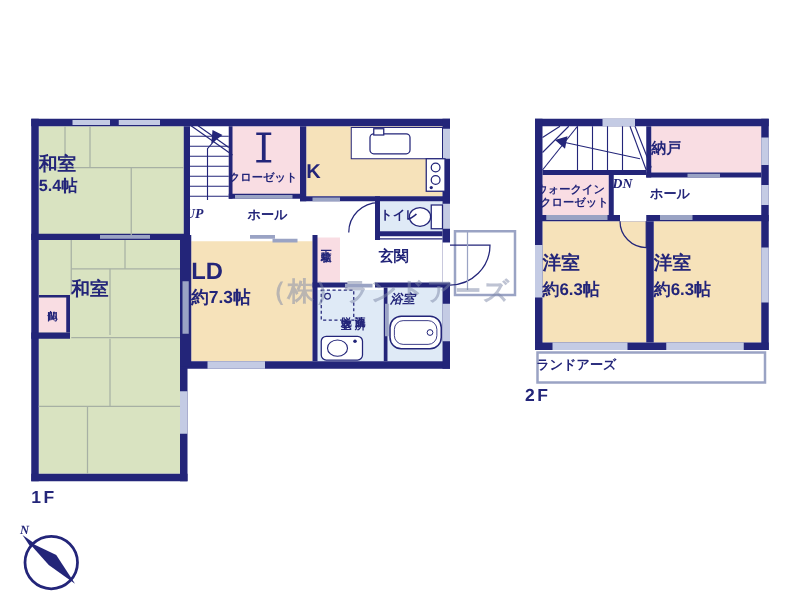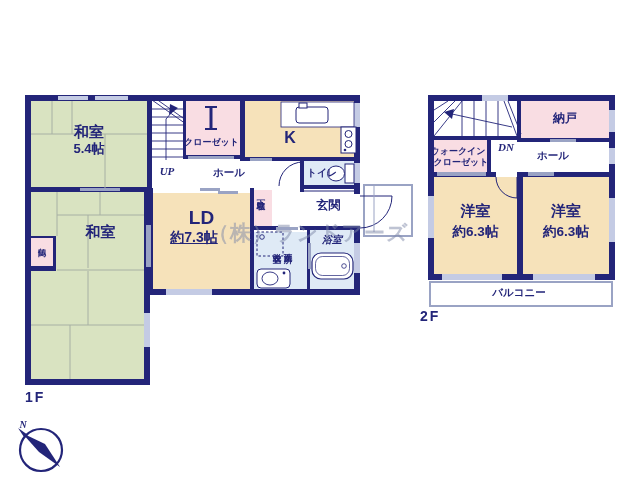--- a/index.html
+++ b/index.html
@@ -9,21 +9,21 @@
   .white{background:#ffffff;}
   .tatami{background:#d9e3c1;}
   .wood{background:#f6e2ba;}
   .pink{background:#f9dde3;}
   .wet{background:#dfeaf6;}
   .w{position:absolute;background:#232579;}
   .win{position:absolute;background:#c4cbe4;}
   .slide{position:absolute;background:#9aa3c4;}
   .gap{position:absolute;background:#ffffff;}
   .outline{position:absolute;border:2px solid #9aa3c4;background:#ffffff;}
-  .lbl{position:absolute;color:#232579;font-weight:bold;text-align:center;line-height:1.12;}
+  .lbl{position:absolute;color:#232579;font-weight:bold;text-align:left;line-height:1.12;}
   .vlbl{position:absolute;color:#232579;font-weight:bold;writing-mode:vertical-rl;
         text-orientation:upright;line-height:1;letter-spacing:1px;}
   .stair-lbl{font-family:"Liberation Serif",serif;font-style:italic;font-weight:bold;}
   .floor-tag{position:absolute;color:#232579;font-weight:bold;font-size:14px;letter-spacing:2px;}
   .wm{position:absolute;color:rgba(125,136,168,0.5);font-weight:bold;font-size:21px;
       letter-spacing:1px;white-space:nowrap;z-index:50;}
   svg.ov{position:absolute;left:0;top:0;z-index:20;}
   .lbl,.vlbl,.floor-tag{z-index:30;}
 </style>
 </head>
@@ -93,21 +93,21 @@
     <div class="lbl" style="left:31px;top:124px;width:116px;font-size:15px;">和室</div>
     <div class="lbl" style="left:31px;top:142px;width:116px;font-size:13px;">5.4帖</div>
     <div class="lbl stair-lbl" style="left:148px;top:165px;width:38px;font-size:11px;">UP</div>
     <div class="lbl" style="left:183px;top:137px;width:57px;font-size:9px;">クローゼット</div>
     <div class="lbl" style="left:245px;top:129px;width:90px;font-size:16px;">K</div>
     <div class="lbl" style="left:198px;top:167px;width:62px;font-size:10.5px;">ホール</div>
     <div class="lbl" style="left:304px;top:167px;width:36px;font-size:10px;">トイレ</div>
     <div class="lbl" style="left:303px;top:199px;width:51px;font-size:12px;">玄関</div>
     <div class="vlbl" style="left:257px;top:193px;font-size:8.5px;">下駄箱</div>
     <div class="lbl" style="left:153px;top:207px;width:97px;font-size:19px;">LD</div>
-    <div class="lbl" style="left:153px;top:230px;width:82px;font-size:14px;text-decoration:underline;">約7.3帖</div>
+    <div class="lbl" style="left:153px;top:230px;width:82px;font-size:14px;">約7.3帖</div>
     <div class="lbl" style="left:57px;top:224px;width:87px;font-size:15px;">和室</div>
     <div class="vlbl" style="left:37px;top:242px;font-size:8px;">仏間</div>
     <div class="vlbl" style="left:273px;top:246px;font-size:8.5px;">脱衣室</div>
     <div class="vlbl" style="left:284px;top:246px;font-size:8.5px;">洗面所</div>
     <div class="lbl" style="left:312px;top:234px;width:40px;font-size:10px;font-style:italic;">浴室</div>
     <div class="floor-tag" style="left:25px;top:389px;">1F</div>
   </div>
 
   <div>
 
@@ -143,21 +143,21 @@
 
     <div class="lbl stair-lbl" style="left:490px;top:141px;width:32px;font-size:11px;">DN</div>
     <div class="lbl" style="left:429px;top:146px;width:58px;font-size:9px;">ウォークイン</div>
     <div class="lbl" style="left:432px;top:157px;width:58px;font-size:9px;">クローゼット</div>
     <div class="lbl" style="left:521px;top:112px;width:88px;font-size:12px;">納戸</div>
     <div class="lbl" style="left:520px;top:150px;width:66px;font-size:10.5px;">ホール</div>
     <div class="lbl" style="left:434px;top:203px;width:83px;font-size:15px;">洋室</div>
     <div class="lbl" style="left:434px;top:224px;width:83px;font-size:13.5px;">約6.3帖</div>
     <div class="lbl" style="left:523px;top:203px;width:86px;font-size:15px;">洋室</div>
     <div class="lbl" style="left:523px;top:224px;width:86px;font-size:13.5px;">約6.3帖</div>
-    <div class="lbl" style="left:429px;top:287px;width:180px;font-size:10.5px;">バルコニー</div>
+    <div class="lbl" style="left:429px;top:287px;width:180px;font-size:10.5px;">ランドアーズ</div>
     <div class="floor-tag" style="left:420px;top:308px;">2F</div>
   </div>
 
   <svg class="ov" width="640" height="480" viewBox="0 0 640 480">
 
     <g stroke="#a7b0a4" stroke-width="1">
       <line x1="31" y1="134" x2="147" y2="134"></line>
       <line x1="72" y1="101" x2="72" y2="134"></line>
       <line x1="105" y1="134" x2="105" y2="188"></line>
       <line x1="52" y1="101" x2="52" y2="134"></line>

